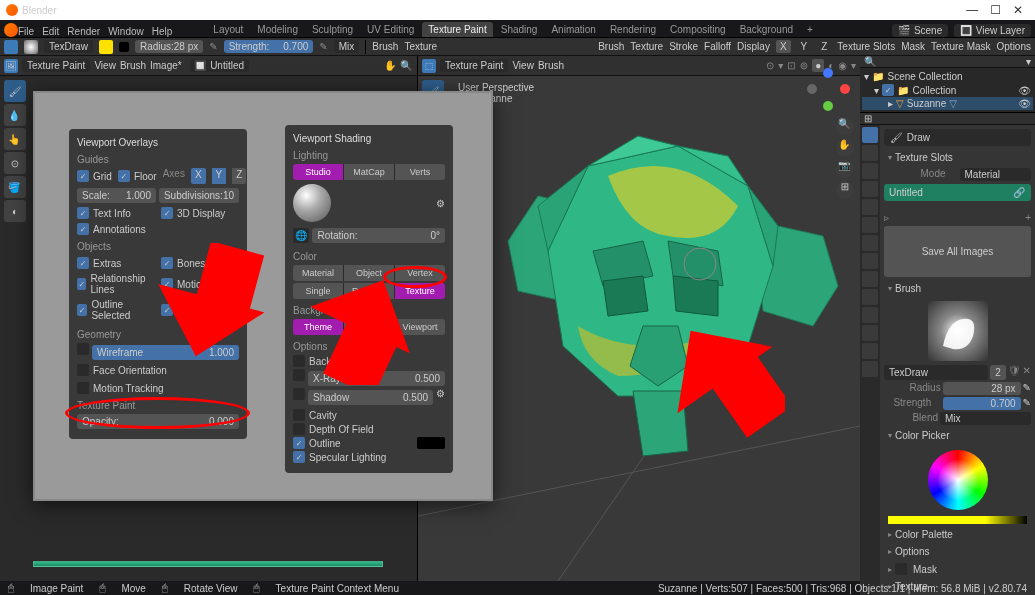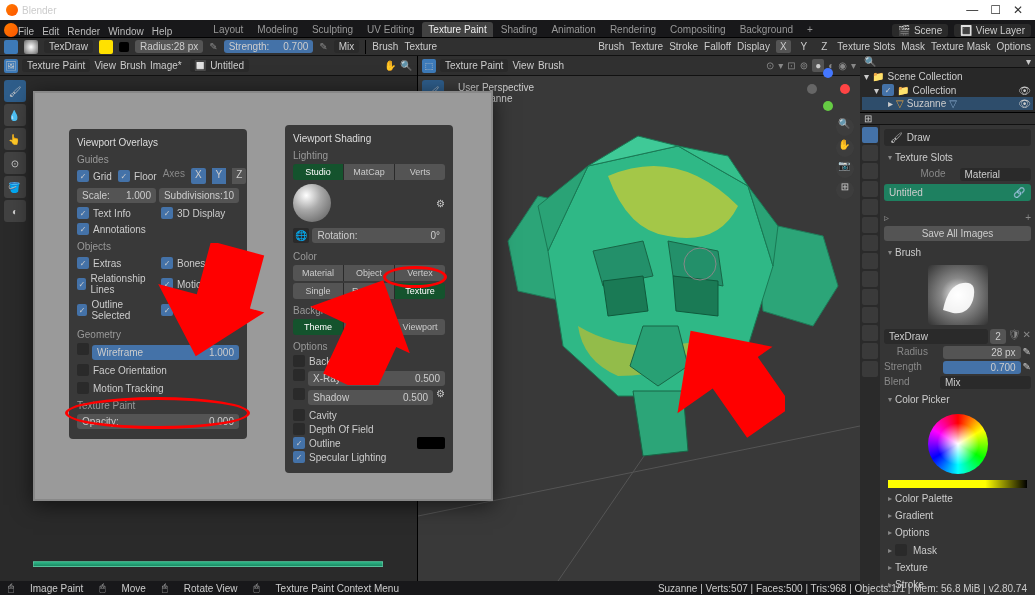--- a/index.html
+++ b/index.html
@@ -41,33 +41,33 @@
 .sectlbl{color:#999;font-size:10px;margin:6px 0 3px 0}
 .chk{display:flex;align-items:center;gap:4px;margin:2px 0}
 .chkbox{width:12px;height:12px;background:#4472a8;border-radius:2px;display:flex;align-items:center;justify-content:center;font-size:8px}
 .chkbox.off{background:#2a2a2a}
 .field{background:#545454;padding:2px 5px;border-radius:3px;display:flex;justify-content:space-between;margin:2px 0}
 .field.wf{background:#4472a8}
 .btngrp{display:flex;margin:2px 0}
 .btngrp span{flex:1;background:#545454;padding:3px 0;text-align:center;font-size:9px;border-right:1px solid #2a2a2a}
 .btngrp span:last-child{border-right:none;border-radius:0 3px 3px 0}
 .btngrp span:first-child{border-radius:3px 0 0 3px}
-.btngrp span.act{background:#14532d;color:#fff}
+.btngrp span.act{background:#a21caf;color:#fff}
 .circ-red{position:absolute;border:3px solid #ff0000;border-radius:50%;z-index:55}
 
 .outliner{height:60px;background:#282828;border-bottom:1px solid #000;padding:2px}
 .outliner .row{display:flex;align-items:center;gap:3px;padding:1px 2px}
 .outliner .row.sel{background:#2e4d6b}
 .props{flex:1;background:#353535;display:flex}
 .props .ic-col{width:20px;background:#2a2a2a;display:flex;flex-direction:column;gap:2px;padding:2px}
 .props .ic-col div{width:16px;height:16px;background:#3a3a3a;border-radius:2px}
 .props .ic-col div.act{background:#4472a8}
 .props .body{flex:1;padding:4px;overflow:hidden}
 .ph{background:#2a2a2a;padding:3px 6px;border-radius:3px;margin-bottom:3px;display:flex;align-items:center;gap:4px}
-.pbtn{background:#545454;padding:2px;text-align:center;border-radius:3px;margin:3px 0;font-size:9px}
+.pbtn{background:#545454;padding:20px;text-align:center;border-radius:3px;margin:3px 0;font-size:9px}
 .collapse{padding:3px 4px;display:flex;align-items:center;gap:3px;color:#ccc}
 .collapse::before{content:'▸';font-size:8px;color:#888}
 .collapse.open::before{content:'▾'}
 .brushprev{width:60px;height:60px;background:radial-gradient(circle,#fff 0%,#888 40%,#333 100%);border-radius:4px;margin:4px auto;position:relative}
 .colorwheel{width:60px;height:60px;border-radius:50%;background:conic-gradient(red,yellow,lime,cyan,blue,magenta,red);margin:6px auto;position:relative}
 .colorwheel::after{content:'';position:absolute;inset:15%;background:radial-gradient(circle,#fff 0%,transparent 70%);border-radius:50%}
 .huebar{height:8px;background:linear-gradient(90deg,#ff0,#ff0 70%,#000);margin:2px 4px}
 .suz-canvas svg{position:absolute;top:0;left:0}
 </style>
 </head>
@@ -341,51 +341,48 @@
         </div>
         <div style="display:flex;gap:2px;margin:2px 0">
           <div class="dd" style="flex:1">
               <span>TexDraw</span>
             </div>
           <span style="background:#545454;padding:2px 5px;border-radius:3px">2</span>
           <span style="color:#888">🛡</span>
           <span style="color:#888">✕</span>
         </div>
         <div style="display:flex;gap:2px;margin:2px 0">
-            <span style="flex:1;text-align:center;color:#888">Radius</span>
+            <span style="flex:1;text-align:right;color:#888">Radius</span>
             <div class="num" style="flex:1.2">
               <span></span>
               <span>28 px</span>
             </div>
             <span>✎</span>
           </div>
         <div style="display:flex;gap:2px;margin:2px 0">
-            <span style="flex:1;text-align:left;color:#888">Strength</span>
+            <span style="flex:1;text-align:center;color:#888">Strength</span>
             <div class="num blue" style="flex:1.2">
               <span></span>
               <span>0.700</span>
             </div>
             <span>✎</span>
           </div>
         <div style="display:flex;gap:2px;margin:2px 0">
-            <span style="flex:1;text-align:left;color:#888">Blend</span>
+            <span style="flex:1;text-align:right;color:#888">Blend</span>
             <div class="dd" style="flex:1.5">
               <span>Mix</span>
             </div>
           </div>
         <div class="collapse open">
             <span>Color Picker</span>
           </div>
         <div class="colorwheel"></div>
         <div class="huebar"></div>
         <div class="collapse">
             <span>Color Palette</span>
-          </div>
-        <div class="collapse">
-            <span>Gradient</span>
           </div>
         <div class="collapse">
             <span>Options</span>
           </div>
         <div class="collapse">
             <span class="chkbox off" style="margin-right:3px"></span>
             <span>Mask</span>
           </div>
         <div class="collapse">
             <span>Texture</span>

